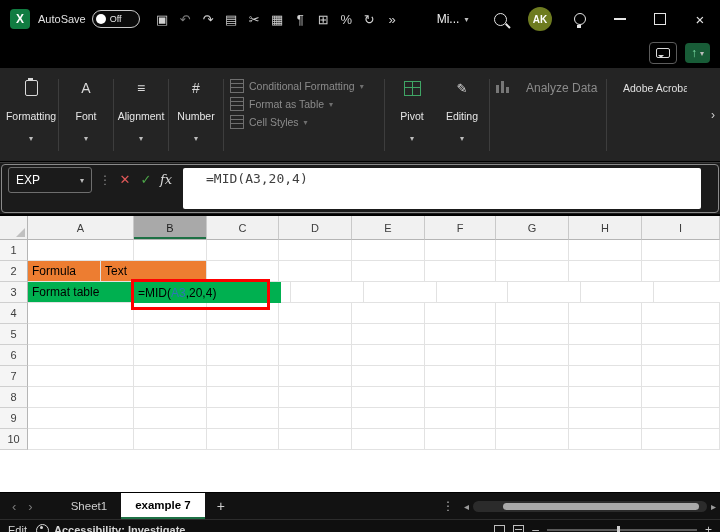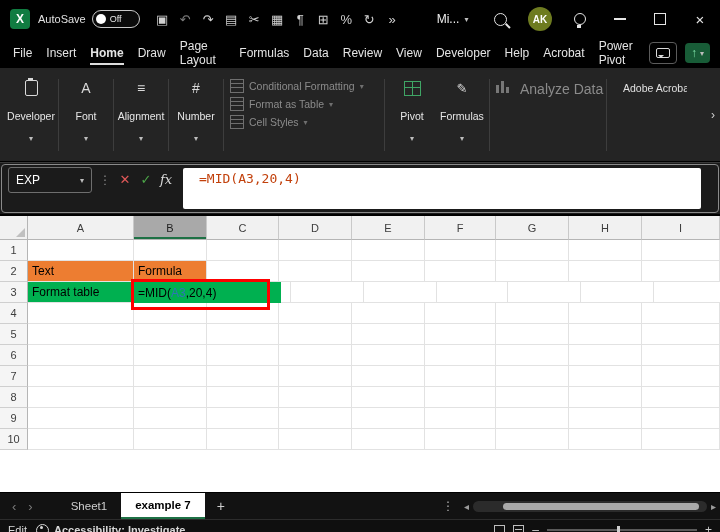--- a/index.html
+++ b/index.html
@@ -68,22 +68,22 @@
   .styles-item .chev{color:#6f6f6f;}
   .group-label{position:absolute;bottom:2px;left:0;right:0;text-align:center;font-size:10px;color:#9a9a9a;}
   .icon-cells{width:15px;height:13px;border:1.4px solid #3fa565;
               background:linear-gradient(#3fa565 0 0) 0 5px/15px 1px no-repeat,
                          linear-gradient(90deg,#3fa565 0 0) 7px 0/1px 13px no-repeat;}
   .icon-editing{color:#d9d9d9;font-size:13px;}
   .addins-group{width:56px;flex:none;position:relative;display:flex;flex-direction:column;
                 align-items:center;padding:10px 0 16px;}
   .icon-addins{width:18px;height:18px;display:grid;grid-template-columns:7px 7px;grid-gap:2px;}
   .icon-addins span{border:1.3px solid #777;}
-  .analyze-btn{flex:none;width:108px;display:flex;align-items:flex-start;gap:11px;padding:10px 0 0 4px;
-               color:#8b8b8b;font-size:14px;}
+  .analyze-btn{flex:none;width:108px;display:flex;align-items:flex-start;gap:17px;padding:10px 0 0 4px;
+               color:#8b8b8b;font-size:12px;}
   .icon-analyze{width:13px;height:12px;flex:none;
                 background:linear-gradient(#777 0 0) 0 4px/3px 8px no-repeat,
                            linear-gradient(#777 0 0) 5px 0/3px 12px no-repeat,
                            linear-gradient(#777 0 0) 10px 6px/3px 6px no-repeat;}
   .acrobat-group{flex:none;width:78px;overflow:hidden;padding-top:10px;}
   .acrobat-inner{width:110px;text-align:left;font-size:10.5px;color:#e0e0e0;line-height:1.5;padding-left:14px;}
   .ribbon-scroll{position:absolute;right:0;top:0;bottom:0;width:14px;background:#242424;
                  display:flex;align-items:center;justify-content:center;color:#cfcfcf;font-size:12px;}
 
   
@@ -91,22 +91,22 @@
               padding:4px 5px;border-top:1px solid #3a3a3a;border-bottom:2px solid #000;
               box-sizing:border-box;position:relative;}
   .fb-frame{position:absolute;inset:1px;border:1px solid #8a8a8a;border-radius:4px;pointer-events:none;}
   .namebox{width:84px;height:26px;border:1px solid #6e6e6e;border-radius:3px;background:#1b1b1b;
            display:flex;align-items:center;justify-content:space-between;padding:0 7px;
            font-size:12px;color:#fff;box-sizing:border-box;margin-left:3px;}
   .fb-dots{color:#8a8a8a;font-size:12px;padding-top:6px;}
   .fb-x{color:#e05858;font-size:13px;padding-top:5px;width:14px;text-align:center;}
   .fb-check{color:#4ca648;font-size:13px;padding-top:5px;width:14px;text-align:center;}
   .fb-fx{font-family:"DejaVu Serif",serif;font-style:italic;color:#dadada;font-size:13px;padding-top:5px;width:16px;}
-  .fb-input{flex:1;align-self:stretch;background:#fff;color:#c2410c;border-radius:2px;
-            font-family:"DejaVu Sans Mono",monospace;font-size:13px;padding:3px 16px;margin:1px 14px 1px 0;}
+  .fb-input{flex:1;align-self:stretch;background:#fff;color:#404040;border-radius:2px;
+            font-family:"DejaVu Sans Mono",monospace;font-size:13px;padding:3px 23px;margin:1px 14px 1px 0;}
 
   
   .grid{height:276px;background:#fff;position:relative;}
   .colhdr-row{display:flex;height:24px;}
   .corner{width:28px;flex:none;background:#F1F1F1;border-right:1px solid #B5B5B5;
           border-bottom:1px solid #B5B5B5;box-sizing:border-box;position:relative;}
   .corner::after{content:"";position:absolute;right:2px;bottom:2px;
                  border-left:9px solid transparent;border-bottom:9px solid #C0C0C0;}
   .colhdr{flex:none;background:#F1F1F1;border-right:1px solid #C9C9C9;border-bottom:1px solid #B5B5B5;
           box-sizing:border-box;display:flex;align-items:center;justify-content:center;
@@ -202,53 +202,38 @@
       <div class="tb-btn">
           <span class="win-max"></span>
         </div>
       <div class="tb-btn">
           <span class="win-close">×</span>
         </div>
     </div>
   </div>
 
   <div class="menubar">
-    <div class="menu-tabs">
-        <div class="menu-tab">File</div>
-        <div class="menu-tab">Insert</div>
-        <div class="menu-tab active">Home</div>
-        <div class="menu-tab">Draw</div>
-        <div class="menu-tab">Page Layout</div>
-        <div class="menu-tab">Formulas</div>
-        <div class="menu-tab">Data</div>
-        <div class="menu-tab">Review</div>
-        <div class="menu-tab">View</div>
-        <div class="menu-tab">Developer</div>
-        <div class="menu-tab">Help</div>
-        <div class="menu-tab">Acrobat</div>
-        <div class="menu-tab">Power Pivot</div>
-      </div>
     <div class="mb-right">
       <div class="comment-btn">
         <span class="i-bubble"></span>
       </div>
       <div class="share-btn">
         <span>↑</span>
         <span class="chev">▾</span>
       </div>
     </div>
   </div>
 
   <div class="ribbon">
     <div style="display:flex">
         <div class="rgroup">
           <div class="rgicon">
             <span class="icon-clipboard"></span>
           </div>
-          <div class="rglabel">Developer</div>
+          <div class="rglabel">Formatting</div>
           <div class="rgchev">▾</div>
         </div>
         <div class="vdiv"></div>
         <div class="rgroup">
           <div class="rgicon">A</div>
           <div class="rglabel">Font</div>
           <div class="rgchev">▾</div>
         </div>
         <div class="vdiv"></div>
         <div class="rgroup">
@@ -288,21 +273,21 @@
 
     <div class="rgroup">
       <div class="rgicon">
           <span class="icon-cells"></span>
         </div>
       <div class="rglabel">Pivot</div>
       <div class="rgchev">▾</div>
     </div>
     <div class="rgroup">
       <div class="rgicon icon-editing">✎</div>
-      <div class="rglabel">Formulas</div>
+      <div class="rglabel">Editing</div>
       <div class="rgchev">▾</div>
     </div>
     <div class="vdiv"></div>
 
     <div class="analyze-btn">
       <span class="icon-analyze"></span>
       <span>Analyze Data</span>
     </div>
     <div class="vdiv"></div>
 
@@ -348,22 +333,22 @@
           <div class="cell" style="width: 72px;"></div>
           <div class="cell" style="width: 73px;"></div>
           <div class="cell" style="width: 73px;"></div>
           <div class="cell" style="width: 71px;"></div>
           <div class="cell" style="width: 73px;"></div>
           <div class="cell" style="width: 73px;"></div>
           <div class="cell" style="width: 78px;"></div>
         </div>
         <div class="grow">
           <div class="rowhdr">2</div>
+          <div class="cell" style="width: 73px; background: rgb(237, 125, 49);">Formula</div>
           <div class="cell" style="width: 106px; background: rgb(237, 125, 49);">Text</div>
-          <div class="cell" style="width: 73px; background: rgb(237, 125, 49);">Formula</div>
           <div class="cell" style="width: 72px;"></div>
           <div class="cell" style="width: 73px;"></div>
           <div class="cell" style="width: 73px;"></div>
           <div class="cell" style="width: 71px;"></div>
           <div class="cell" style="width: 73px;"></div>
           <div class="cell" style="width: 73px;"></div>
           <div class="cell" style="width: 78px;"></div>
         </div>
         <div class="grow">
           <div class="rowhdr">3</div>

